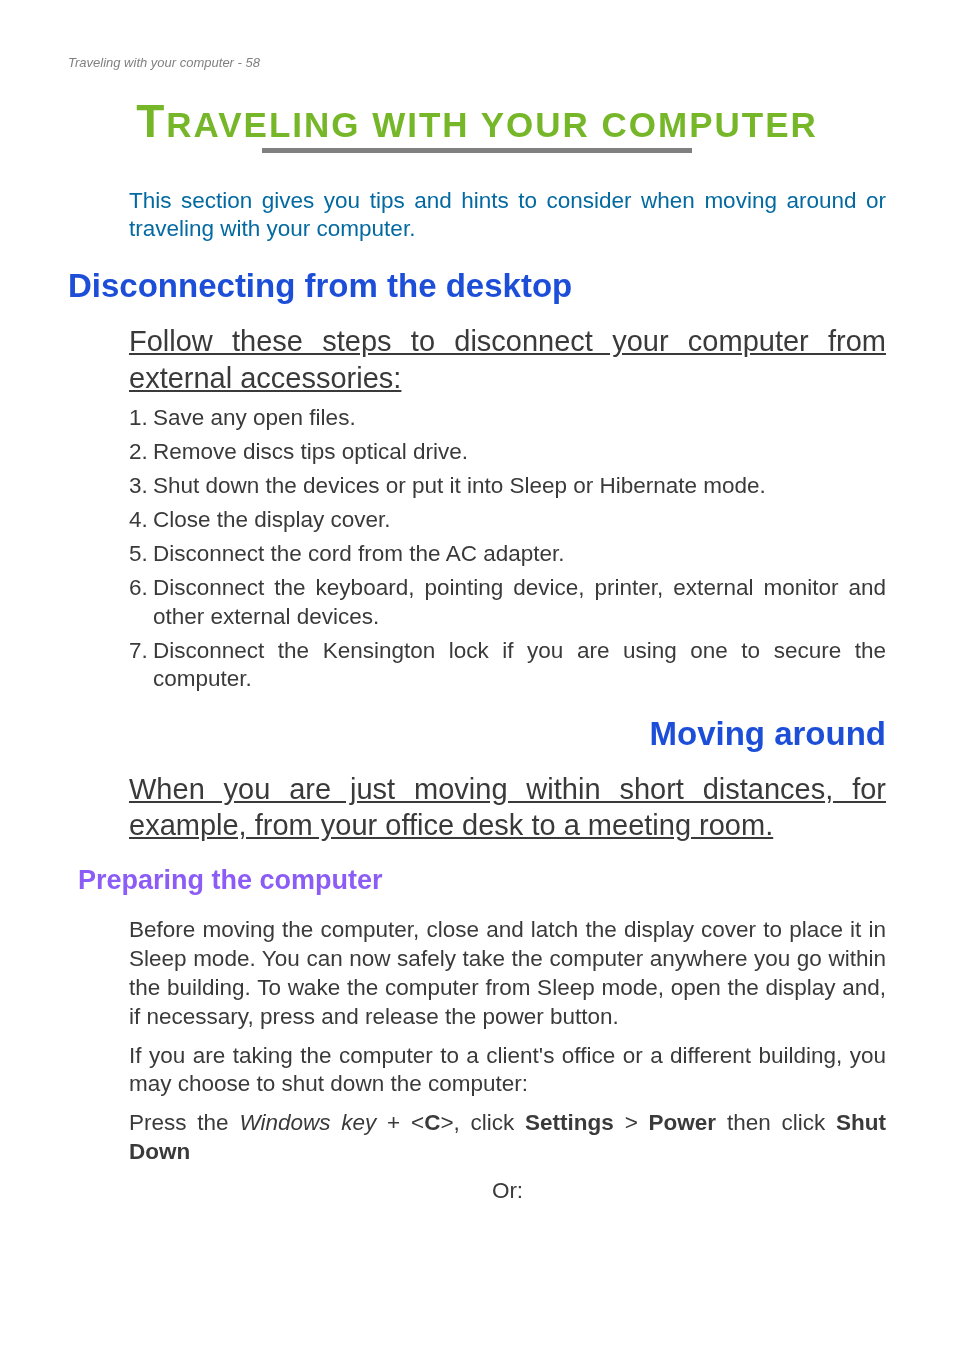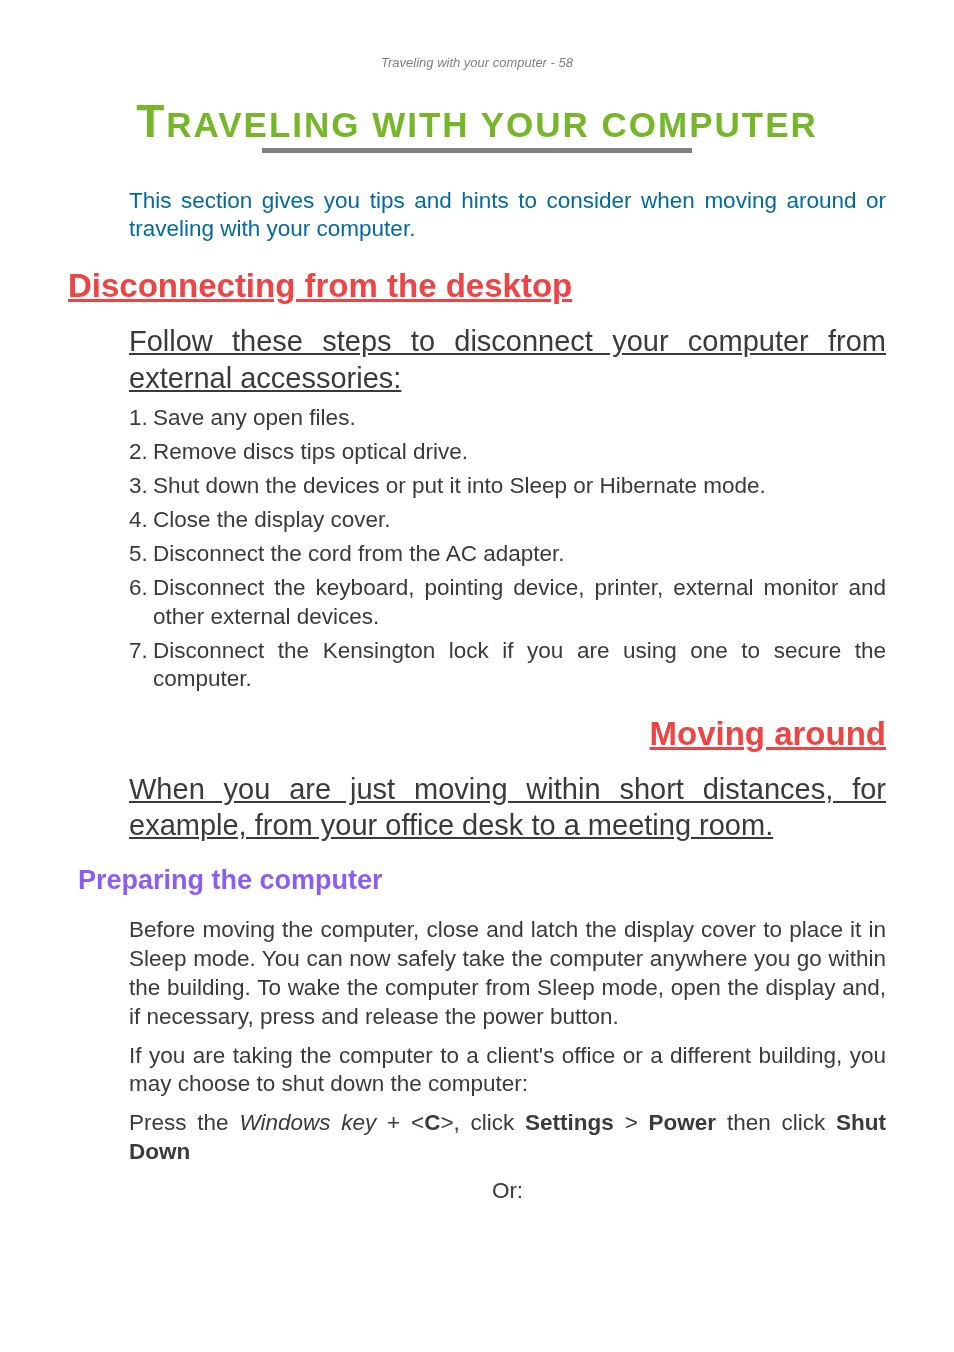--- a/index.html
+++ b/index.html
@@ -9,21 +9,21 @@
   }
   body {
     font-family: Arial, Helvetica, sans-serif;
     background: #ffffff;
     width: 954px;
     height: 1352px;
     padding: 55px 68px 55px 68px;
     color: #3a3a3a;
   }
   .header-text {
-    text-align: center;
+    text-align: left;
     font-style: italic;
     font-size: 13px;
     color: #808080;
     margin-bottom: 24px;
   }
   .main-title {
     color: #76b72a;
     font-size: 35px;
     font-weight: bold;
     letter-spacing: 2px;
@@ -41,26 +41,25 @@
   }
   .intro-text {
     font-size: 22.5px;
     color: #0369a1;
     margin-left: 61px;
     margin-bottom: 24px;
     line-height: 1.25;
     text-align: justify;
   }
   .h2-heading {
-    color: #ef4444;
+    color: #1d4ed8;
     font-size: 33px;
     font-weight: bold;
     margin-bottom: 18px;
     margin-top: 6px;
-    text-decoration: underline;
   }
   .section-para {
     font-size: 29px;
     margin-left: 61px;
     line-height: 1.25;
     margin-bottom: 8px;
     text-align: justify;
     text-decoration: underline;
   }
   .list-container {

